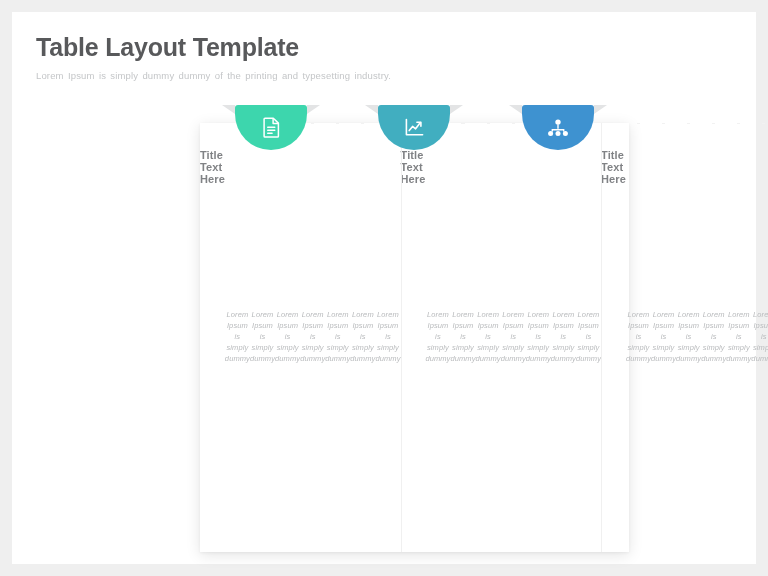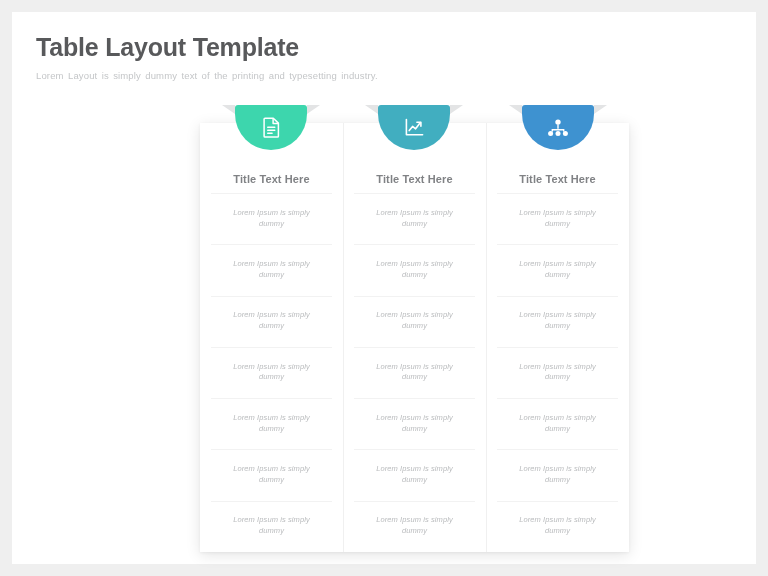--- a/index.html
+++ b/index.html
@@ -60,21 +60,20 @@
 
   .table-grid {
     position: absolute;
     inset: 0;
     display: flex;
   }
   .column {
     flex: 1 1 0;
     position: relative;
     display: flex;
-    flex-direction: column;
     justify-content: space-between;
   }
   .column + .column::before {
     content: "";
     position: absolute;
     left: 0;
     top: 0;
     bottom: 0;
     width: 1px;
     background: #f0f0f0;
@@ -171,21 +170,21 @@
   }
   .tab-icon svg { display: block; }
 </style>
 </head>
 <body>
 
 <div class="slide">
 
   <div class="header">
     <h1 class="page-title">Table Layout Template</h1>
-    <p class="page-subtitle">Lorem Layout is simply dummy text of the printing and typesetting industry.</p>
+    <p class="page-subtitle">Lorem Ipsum is simply dummy dummy of the printing and typesetting industry.</p>
   </div>
 
   <div class="table-card">
     <div class="table-grid">
 
       <div class="column">
         <div class="col-header">
           <span class="col-header-text">Title Text Here</span>
         </div>
         <div class="cell">

